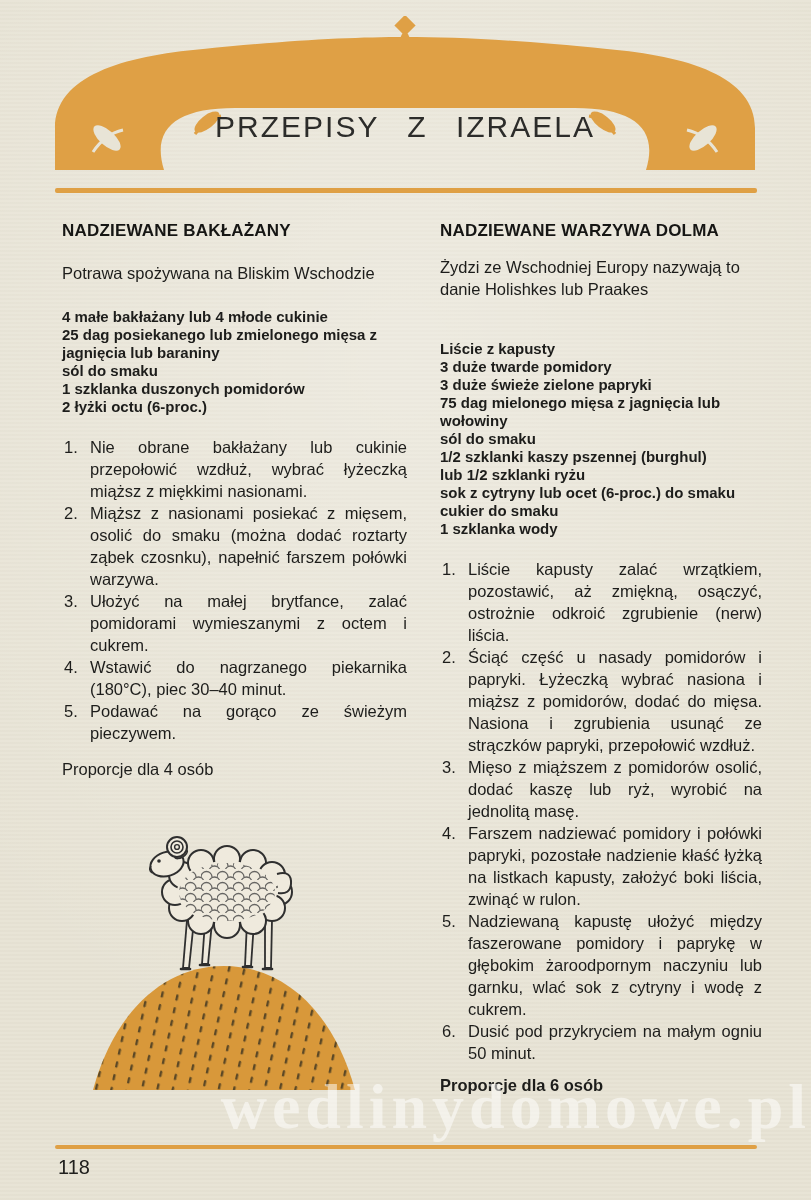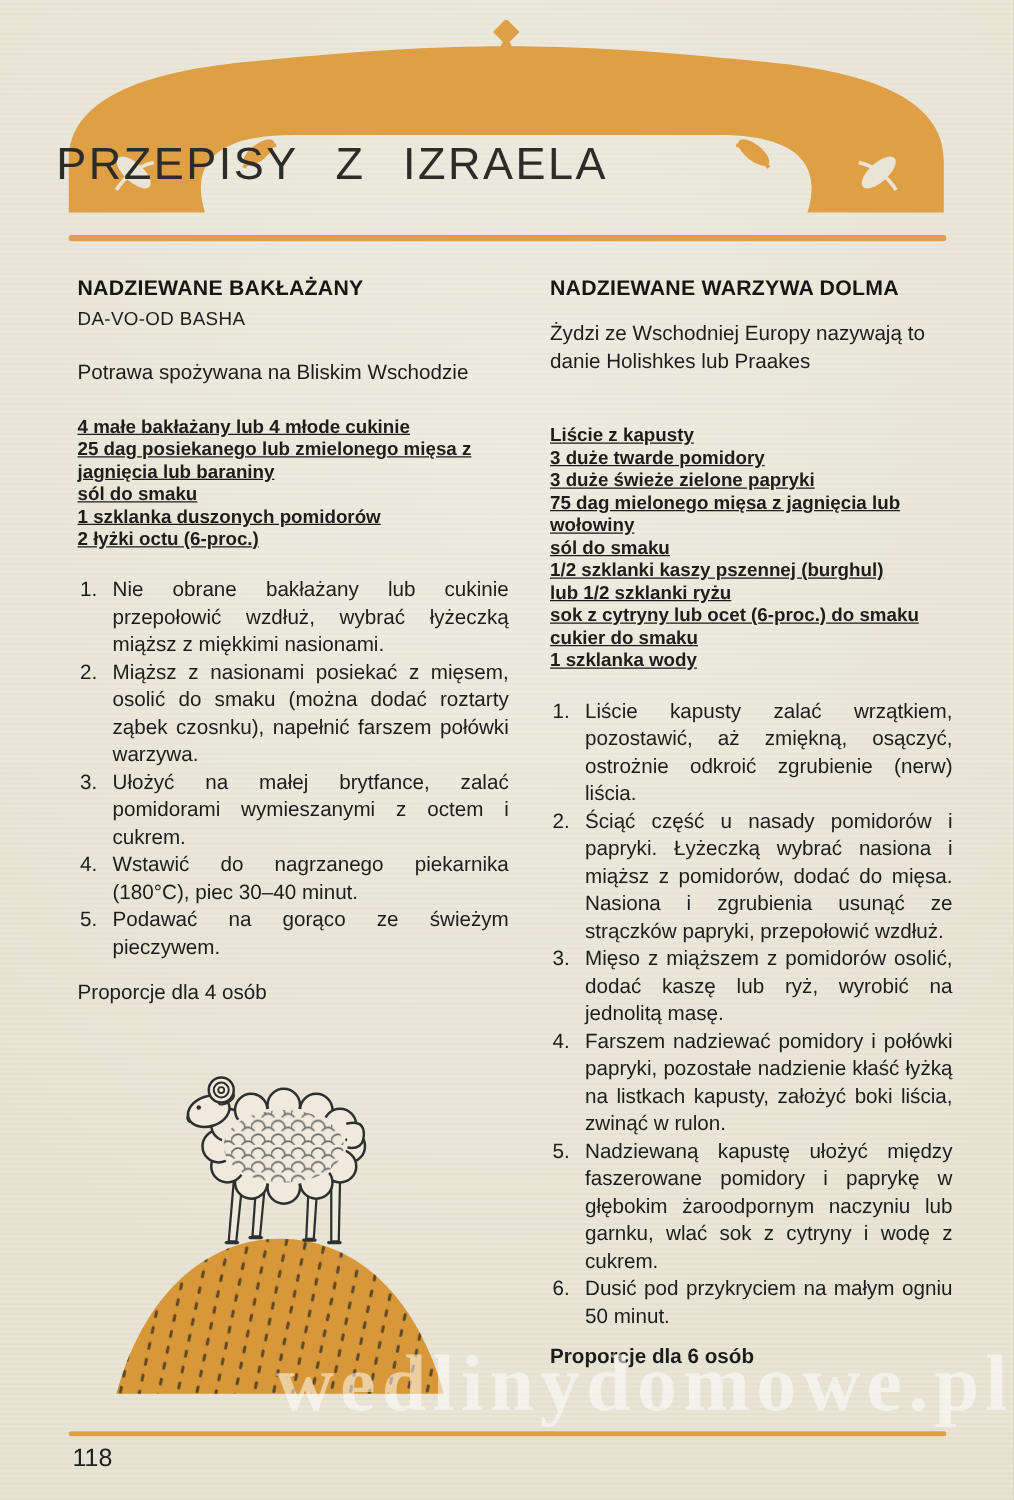--- a/index.html
+++ b/index.html
@@ -14,40 +14,40 @@
       radial-gradient(120% 100% at 50% 30%, rgba(255,255,255,.28), rgba(0,0,0,0) 62%),
       repeating-linear-gradient(0deg, rgba(120,105,80,.03) 0 2px, rgba(0,0,0,0) 2px 4px),
       #e8e4d6;
   }
 
   
   .banner{ position:absolute; left:45px; top:16px; width:720px; height:158px; }
   .banner svg{ display:block; width:100%; height:100%; }
   .banner-title{
     position:absolute; left:0; width:100%; top:94px;
-    text-align:left; font-size:36px; letter-spacing:2px; word-spacing:18px;
+    text-align:center; font-size:30px; letter-spacing:2px; word-spacing:18px;
     color:#2c2c2a;
   }
 
   .rule{ position:absolute; left:55px; width:702px; height:5px; background:#dfa045; border-radius:2px; }
   .rule-top{ top:188px; }
   .rule-bottom{ top:1145px; height:4px; }
 
   
   .columns{ position:absolute; left:62px; top:206px; width:700px; display:flex; gap:33px; align-items:flex-start; }
   .col{ font-size:16.5px; line-height:22px; }
   .col-left{ width:345px; }
   .col-right{ width:322px; }
 
   .recipe-title{ font-size:17px; font-weight:bold; letter-spacing:.2px; color:#161614;margin-top:14px; }
   .subtitle{ font-size:15px; margin-top:3px; letter-spacing:.3px; }
   .intro{ margin-top:20px; }
   .col-right .intro{ margin-top:14px; }
 
-  .ingredients{ margin-top:24px; font-weight:bold; font-size:15px; line-height:18px;text-decoration:underline; }
+  .ingredients{ margin-top:24px; font-weight:bold; font-size:15px; line-height:18px; }
   .col-right .ingredients{ margin-top:40px; }
   .ingredients p{ margin:0; }
 
   .steps{ margin-top:20px; list-style:none; counter-reset:st; }
   .steps li{ position:relative; padding-left:28px; text-align:justify; hyphens:auto; }
   .steps li::before{ counter-increment:st; content:counter(st) "."; position:absolute; left:2px; }
 
   .servings{ margin-top:14px; text-align:left; padding-right:8px; }
   .col-right .servings{ font-weight:bold; margin-top:10px; padding-right:0; }
 
@@ -94,21 +94,20 @@
     </svg>
     <div class="banner-title">PRZEPISY Z IZRAELA</div>
   </div>
 
   <div class="rule rule-top"></div>
 
   <div class="columns">
 
     <div class="col col-left">
       <h2 class="recipe-title">NADZIEWANE BAKŁAŻANY</h2>
-      <div class="subtitle">DA-VO-OD BASHA</div>
       <p class="intro">Potrawa spożywana na Bliskim Wschodzie</p>
 
       <div class="ingredients">
         <p>4 małe bakłażany lub 4 młode cukinie</p>
         <p>25 dag posiekanego lub zmielonego mięsa z jagnięcia lub baraniny</p>
         <p>sól do smaku</p>
         <p>1 szklanka duszonych pomidorów</p>
         <p>2 łyżki octu (6-proc.)</p>
       </div>
 

